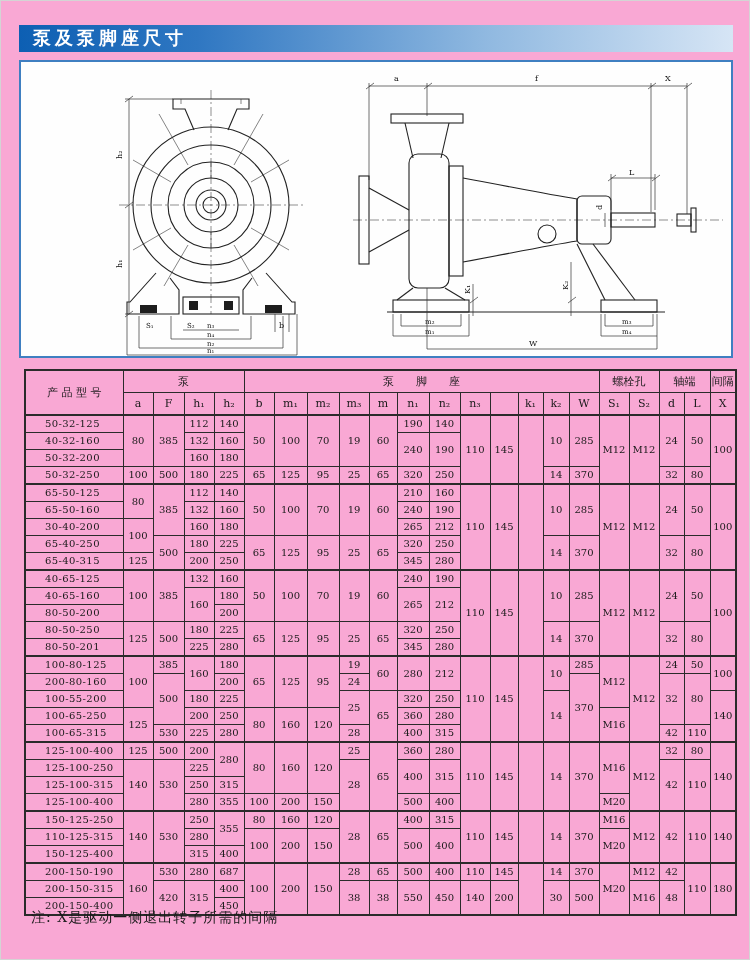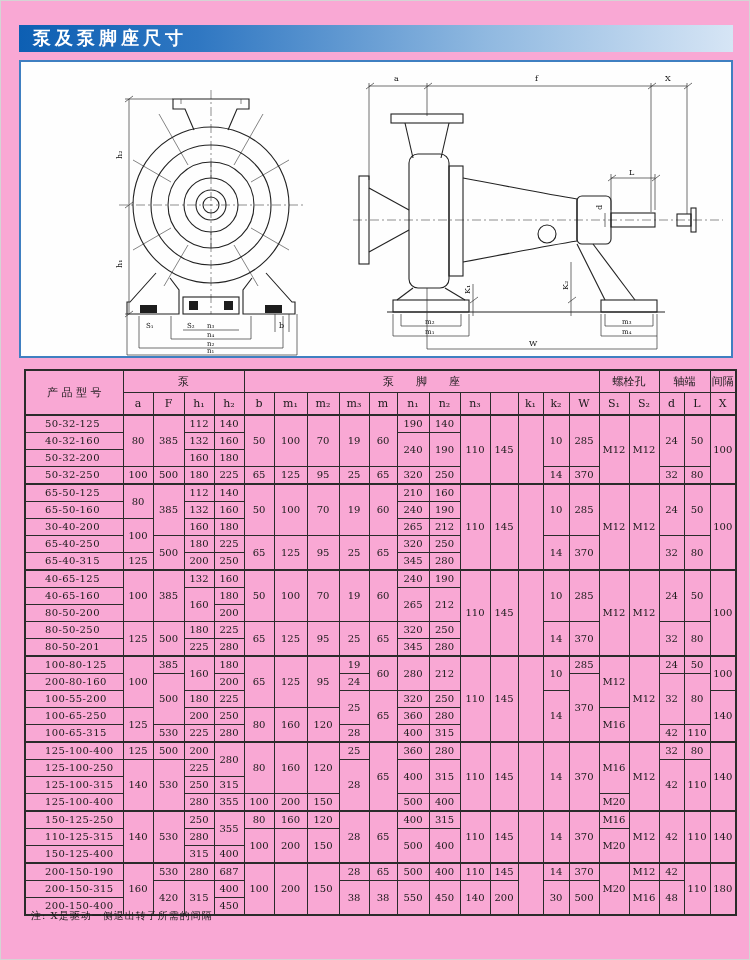--- a/index.html
+++ b/index.html
@@ -12,21 +12,21 @@
   .panel svg{display:block;}
   text{font-family:"DejaVu Serif",serif;fill:#111;}
   .tbl{position:absolute;left:23px;top:368px;width:706px;border-collapse:collapse;table-layout:fixed;
     font-size:10px;line-height:1;}
   .tbl th,.tbl td{border:1px solid #2b2b2b;text-align:center;vertical-align:middle;padding:0;height:16px;
     font-weight:normal;overflow:hidden;white-space:nowrap;}
   .tbl thead th{height:21px;font-size:11px;}
   .tbl td.model{text-align:left;padding-left:19px;letter-spacing:0.4px;}
   .tbl tr.grp td{border-top-width:2px;}
   .tbl{border:2px solid #2b2b2b;}
-  .note{position:absolute;left:30px;top:908px;font-size:10px;letter-spacing:1px;}
+  .note{position:absolute;left:30px;top:908px;font-size:14px;letter-spacing:1px;}
   .dln{stroke:#333;stroke-width:0.7;fill:none;}
   .oln{stroke:#222;stroke-width:1.1;fill:none;}
   .tln{stroke:#333;stroke-width:0.6;fill:none;}
   .cl{stroke:#444;stroke-width:0.6;fill:none;stroke-dasharray:9 3 2 3;}
   .lbl{font-size:8px;}
   .lbs{font-size:7px;}
 </style>
 </head>
 <body>
 

